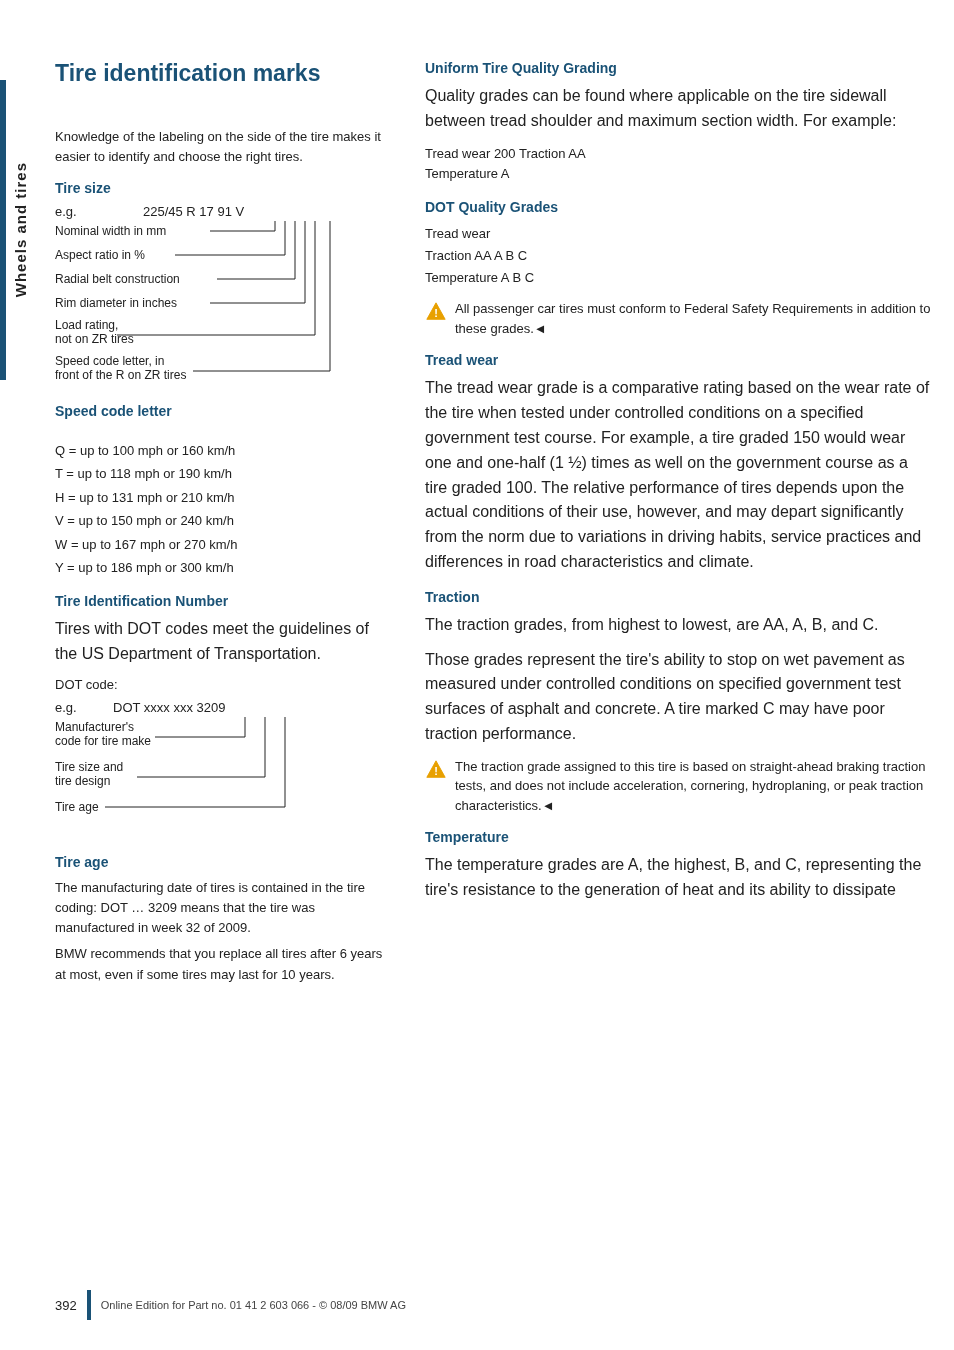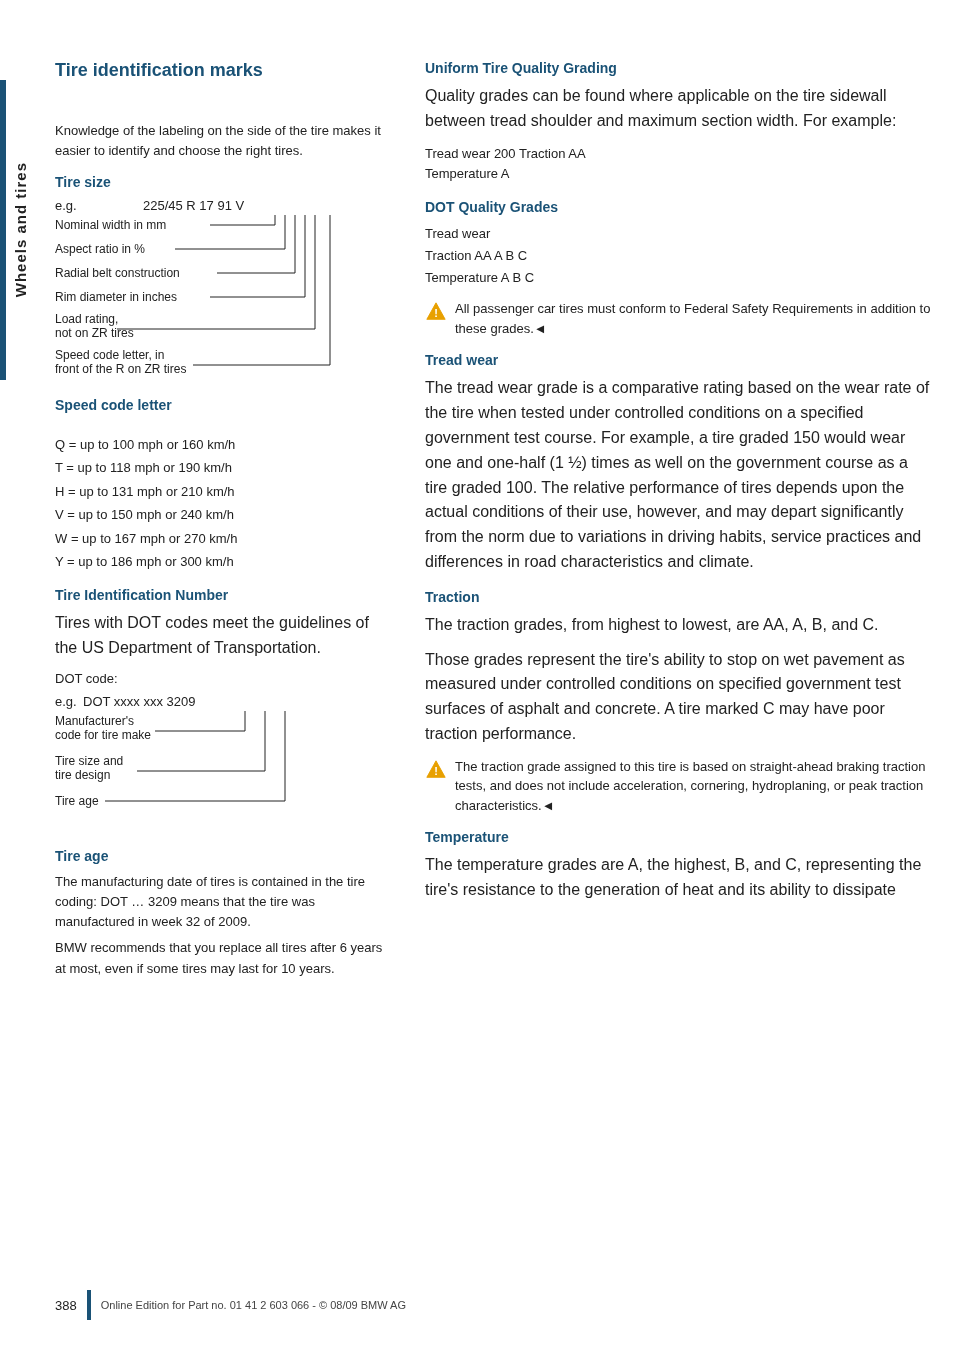--- a/index.html
+++ b/index.html
@@ -55,21 +55,21 @@
     .left-col {
       flex: 0 0 340px;
       max-width: 340px;
     }
 
     .right-col {
       flex: 1;
     }
 
     h1.page-title {
-      font-size: 18px;
+      font-size: 23px;
       font-weight: bold;
       color: #1a5276;
       margin-bottom: 8px;
     }
 
     .intro-text {
       font-size: 13px;
       line-height: 1.5;
       margin-bottom: 14px;
       margin-top: 40px;
@@ -233,21 +233,21 @@
       <div class="speed-code-item">Y = up to 186 mph or 300 km/h</div>
     </div>
 
     <h2 class="section-title">Tire Identification Number</h2>
     <p class="body-text">Tires with DOT codes meet the guidelines of the US Department of Transportation.</p>
     <p style="font-size:13px; margin-bottom:8px;">DOT code:</p>
 
     <div style="margin-bottom:12px;">
       <div style="display:flex; align-items:flex-start; margin-bottom:2px;">
         <span style="font-size:13px; min-width:28px;">e.g.</span>
-        <span style="font-size:13px; text-align:center;">DOT xxxx xxx 3209</span>
+        <span style="font-size:13px; margin-left:30px;text-align:center;">DOT xxxx xxx 3209</span>
       </div>
       <div>
         <svg width="310" height="120">
           <text x="0" y="14" font-size="12" fill="#222">Manufacturer's</text>
           <text x="0" y="28" font-size="12" fill="#222">code for tire make</text>
           <text x="0" y="54" font-size="12" fill="#222">Tire size and</text>
           <text x="0" y="68" font-size="12" fill="#222">tire design</text>
           <text x="0" y="94" font-size="12" fill="#222">Tire age</text>
 
           <line x1="100" y1="20" x2="190" y2="20" stroke="#222" stroke-width="1"></line>
@@ -305,16 +305,16 @@
       </div>
       <p style="font-size:13px; line-height:1.5;">The traction grade assigned to this tire is based on straight-ahead braking traction tests, and does not include acceleration, cornering, hydroplaning, or peak traction characteristics.◄</p>
     </div>
 
     <h2 class="section-title">Temperature</h2>
     <p class="body-text">The temperature grades are A, the highest, B, and C, representing the tire's resistance to the generation of heat and its ability to dissipate</p>
   </div>
 </div>
 
 <div class="footer">
-  <span class="page-number">388</span>
+  <span class="page-number">392</span>
   <div class="footer-bar"></div>
   <span class="footer-text">Online Edition for Part no. 01 41 2 603 066 - © 08/09 BMW AG</span>
 </div>
 
 </body></html>

